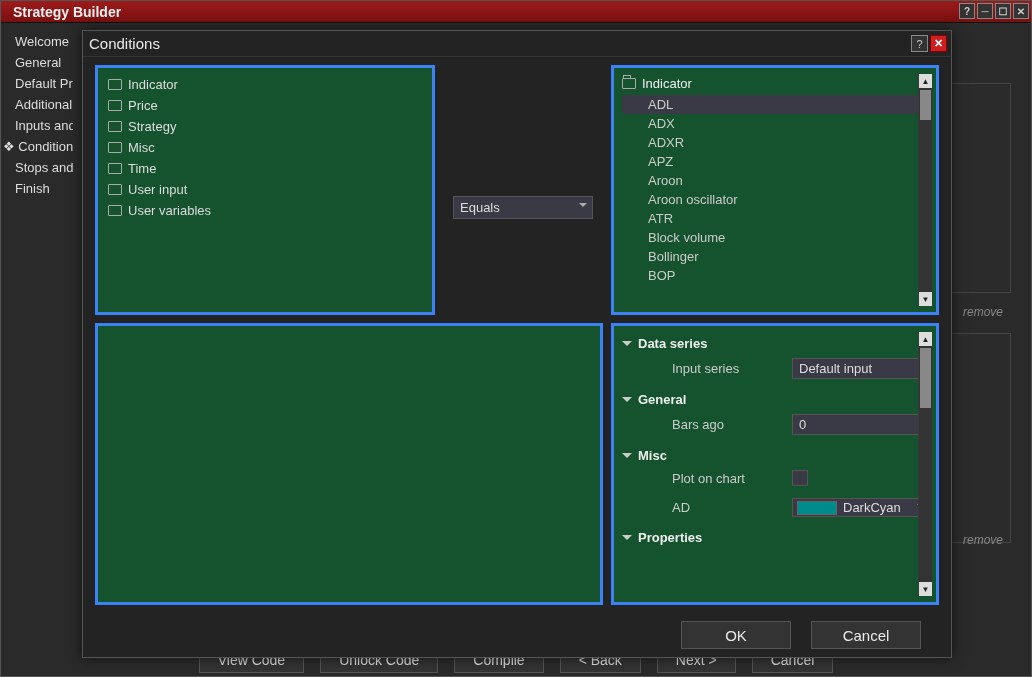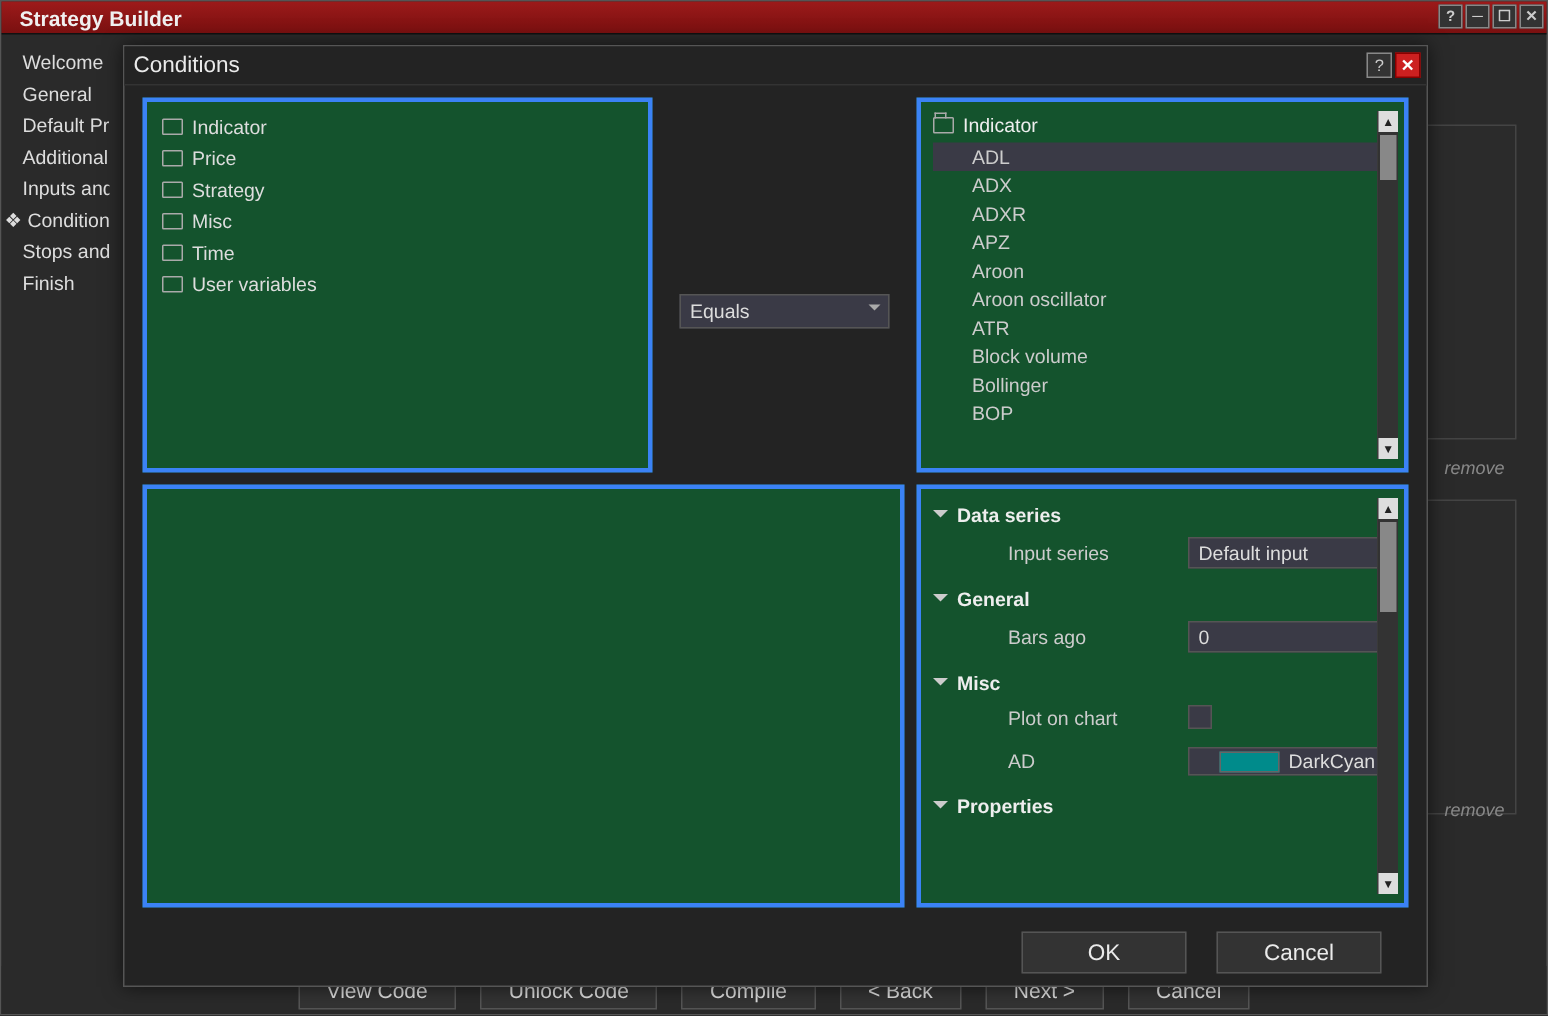--- a/index.html
+++ b/index.html
@@ -290,21 +290,21 @@
     .scroll-thumb {
       background: #888;
       height: 30px;
       margin: 0 1px;
     }
     .prop-section {
       margin-bottom: 6px;
     }
     .prop-header {
       display: flex;
-      align-items: flex-start;
+      align-items: center;
       gap: 6px;
       font-weight: bold;
       color: #eee;
       padding: 4px 0;
       cursor: pointer;
     }
     .caret-down {
       width: 0; height: 0;
       border: 5px solid transparent;
       border-top-color: #ccc;
@@ -335,21 +335,21 @@
       background: #008b8b;
       border: 1px solid #666;
       display: inline-block;
       margin-right: 6px;
       vertical-align: middle;
     }
     .color-combo {
       flex: 0 0 140px;
       background: #3a3a46;
       border: 1px solid #555;
-      padding: 1px 20px;
+      padding: 1px 4px;
       display: flex;
       align-items: center;
       color: #ddd;
       font-size: 13px;
       position: relative;
     }
     .color-combo::after {
       content: "";
       position: absolute;
       right: 6px; top: 50%; transform: translateY(-50%);
@@ -437,20 +437,24 @@
           <span class="folder-icon"></span>
           <span>Strategy</span>
         </div>
       <div class="tree-item">
           <span class="folder-icon"></span>
           <span>Misc</span>
         </div>
       <div class="tree-item">
           <span class="folder-icon"></span>
           <span>Time</span>
+        </div>
+      <div class="tree-item">
+          <span class="folder-icon"></span>
+          <span>User input</span>
         </div>
       <div class="tree-item">
           <span class="folder-icon"></span>
           <span>User variables</span>
         </div>
     </div>
 
     <div class="panel middle">
       <div class="combo-wrap">
         <div class="combo">Equals</div>

